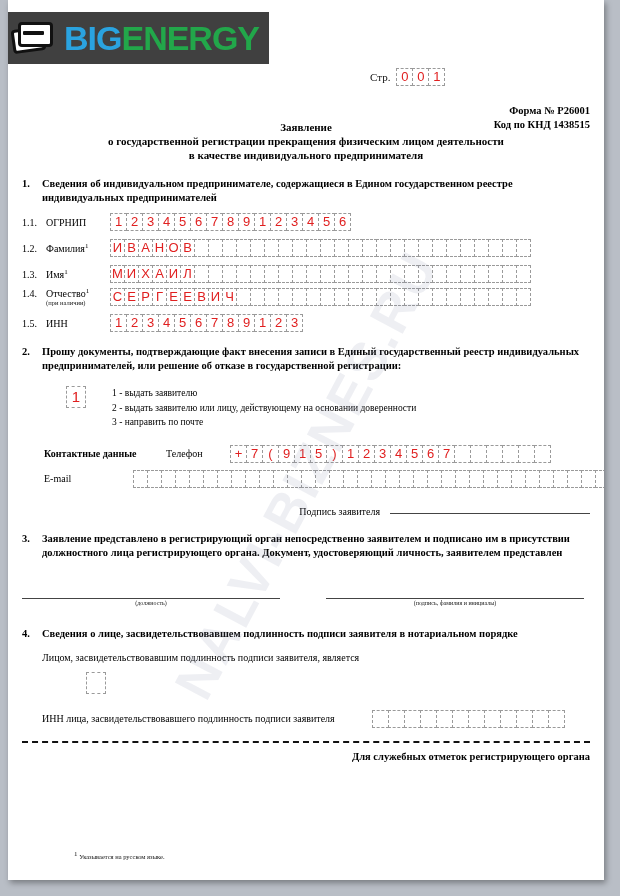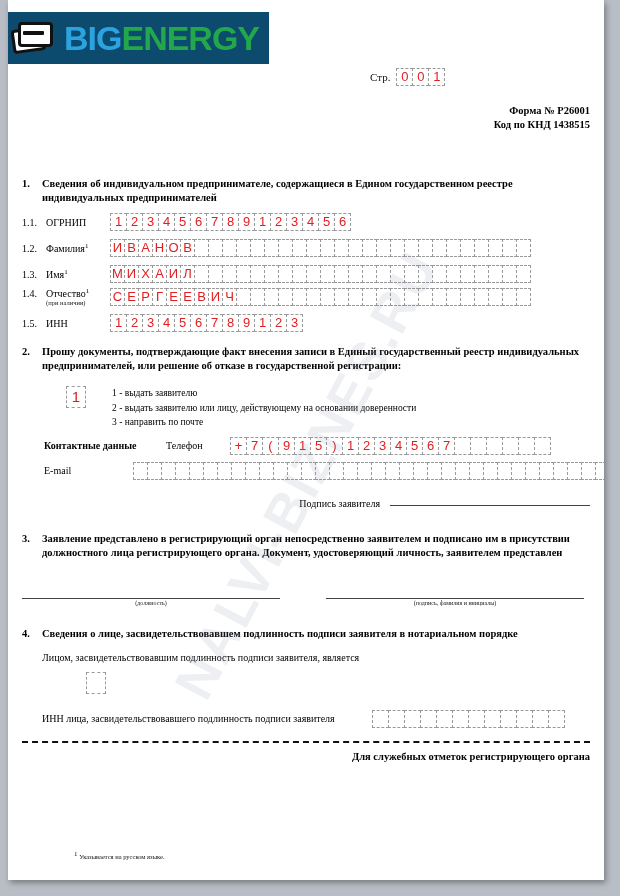--- a/index.html
+++ b/index.html
@@ -88,21 +88,21 @@
   }
 
   
   #logo-overlay {
     position: absolute;
     left: 8px;
     top: 12px;
     height: 52px;
     display: flex;
     align-items: center;
-    background: #0c4a6e;
+    background: #404040;
     padding: 0 10px 0 4px;
     z-index: 20;
   }
   #logo-card {
     width: 46px;
     height: 38px;
     position: relative;
     margin-right: 6px;
     flex: none;
   }
@@ -266,20 +266,25 @@
         <div class="cell wide">0</div>
         <div class="cell wide">1</div>
       </div>
     </div>
 
     <div class="form-code">
       <div>Форма № Р26001</div>
       <div>Код по КНД 1438515</div>
     </div>
 
+    <div class="doc-title">
+      <span class="t1">Заявление</span>
+      <span class="t2">о государственной регистрации прекращения физическим лицом деятельности</span>
+      <span class="t3">в качестве индивидуального предпринимателя</span>
+    </div>
 
     <div class="section" style="top:177px;">
       <div class="sec-head">
         <span class="sec-num">1.</span>
         <span class="sec-text">Сведения об индивидуальном предпринимателе, содержащиеся в Едином государственном реестре индивидуальных предпринимателей</span>
       </div>
 
       <div class="field-row" style="margin-top:9px;">
         <span class="field-label">
           <span class="num">1.1.</span><span>ОГРНИП</span>
@@ -449,21 +454,21 @@
         <div style="width:44px;"></div>
         <div class="box-single">1</div>
         <div style="width:26px;"></div>
         <div class="opt-list">
           <div>1 - выдать заявителю</div>
           <div>2 - выдать заявителю или лицу, действующему на основании доверенности</div>
           <div>3 - направить по почте</div>
         </div>
       </div>
 
-      <div class="field-row" style="margin-top:7px;">
+      <div class="field-row" style="margin-top:15px;">
         <span style="font-size:10px; font-weight:bold; width:122px; flex:none; padding-left:22px;">Контактные данные</span>
         <span style="font-size:10px; width:64px; flex:none;">Телефон</span>
         <div class="cells">
             <div class="cell wide filled">+</div>
             <div class="cell wide filled">7</div>
             <div class="cell wide filled">(</div>
             <div class="cell wide filled">9</div>
             <div class="cell wide filled">1</div>
             <div class="cell wide filled">5</div>
             <div class="cell wide filled">)</div>

